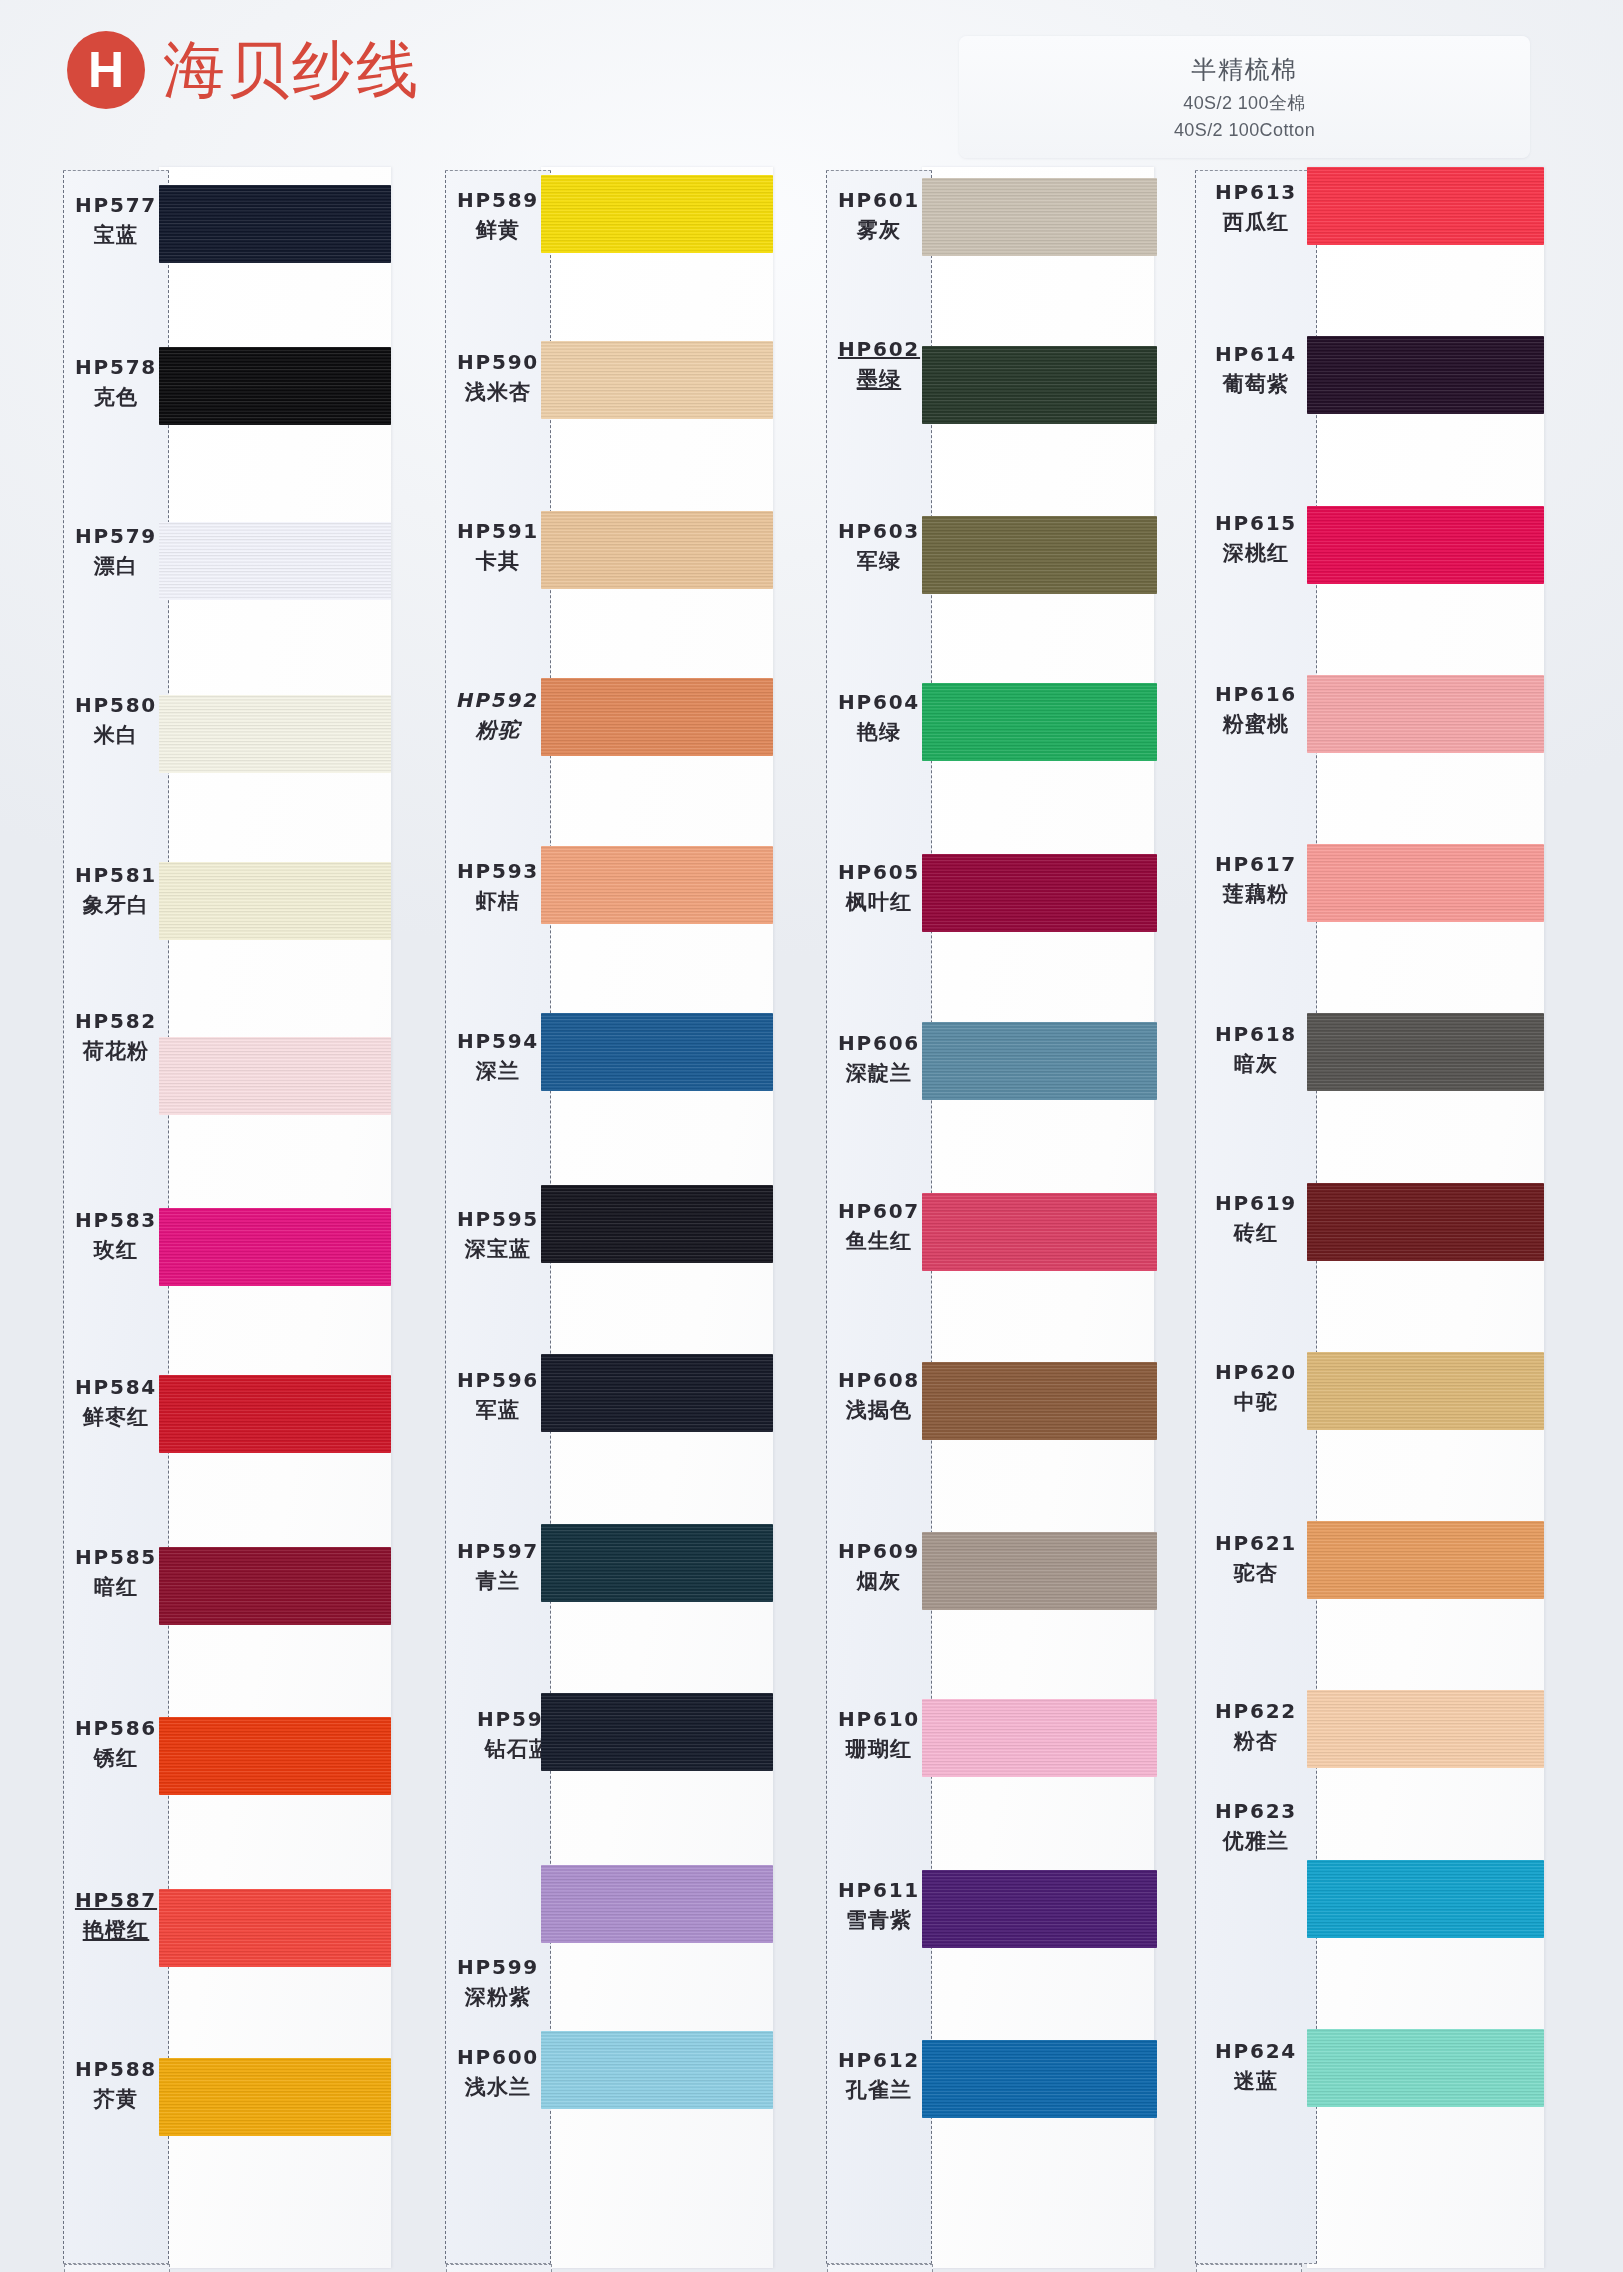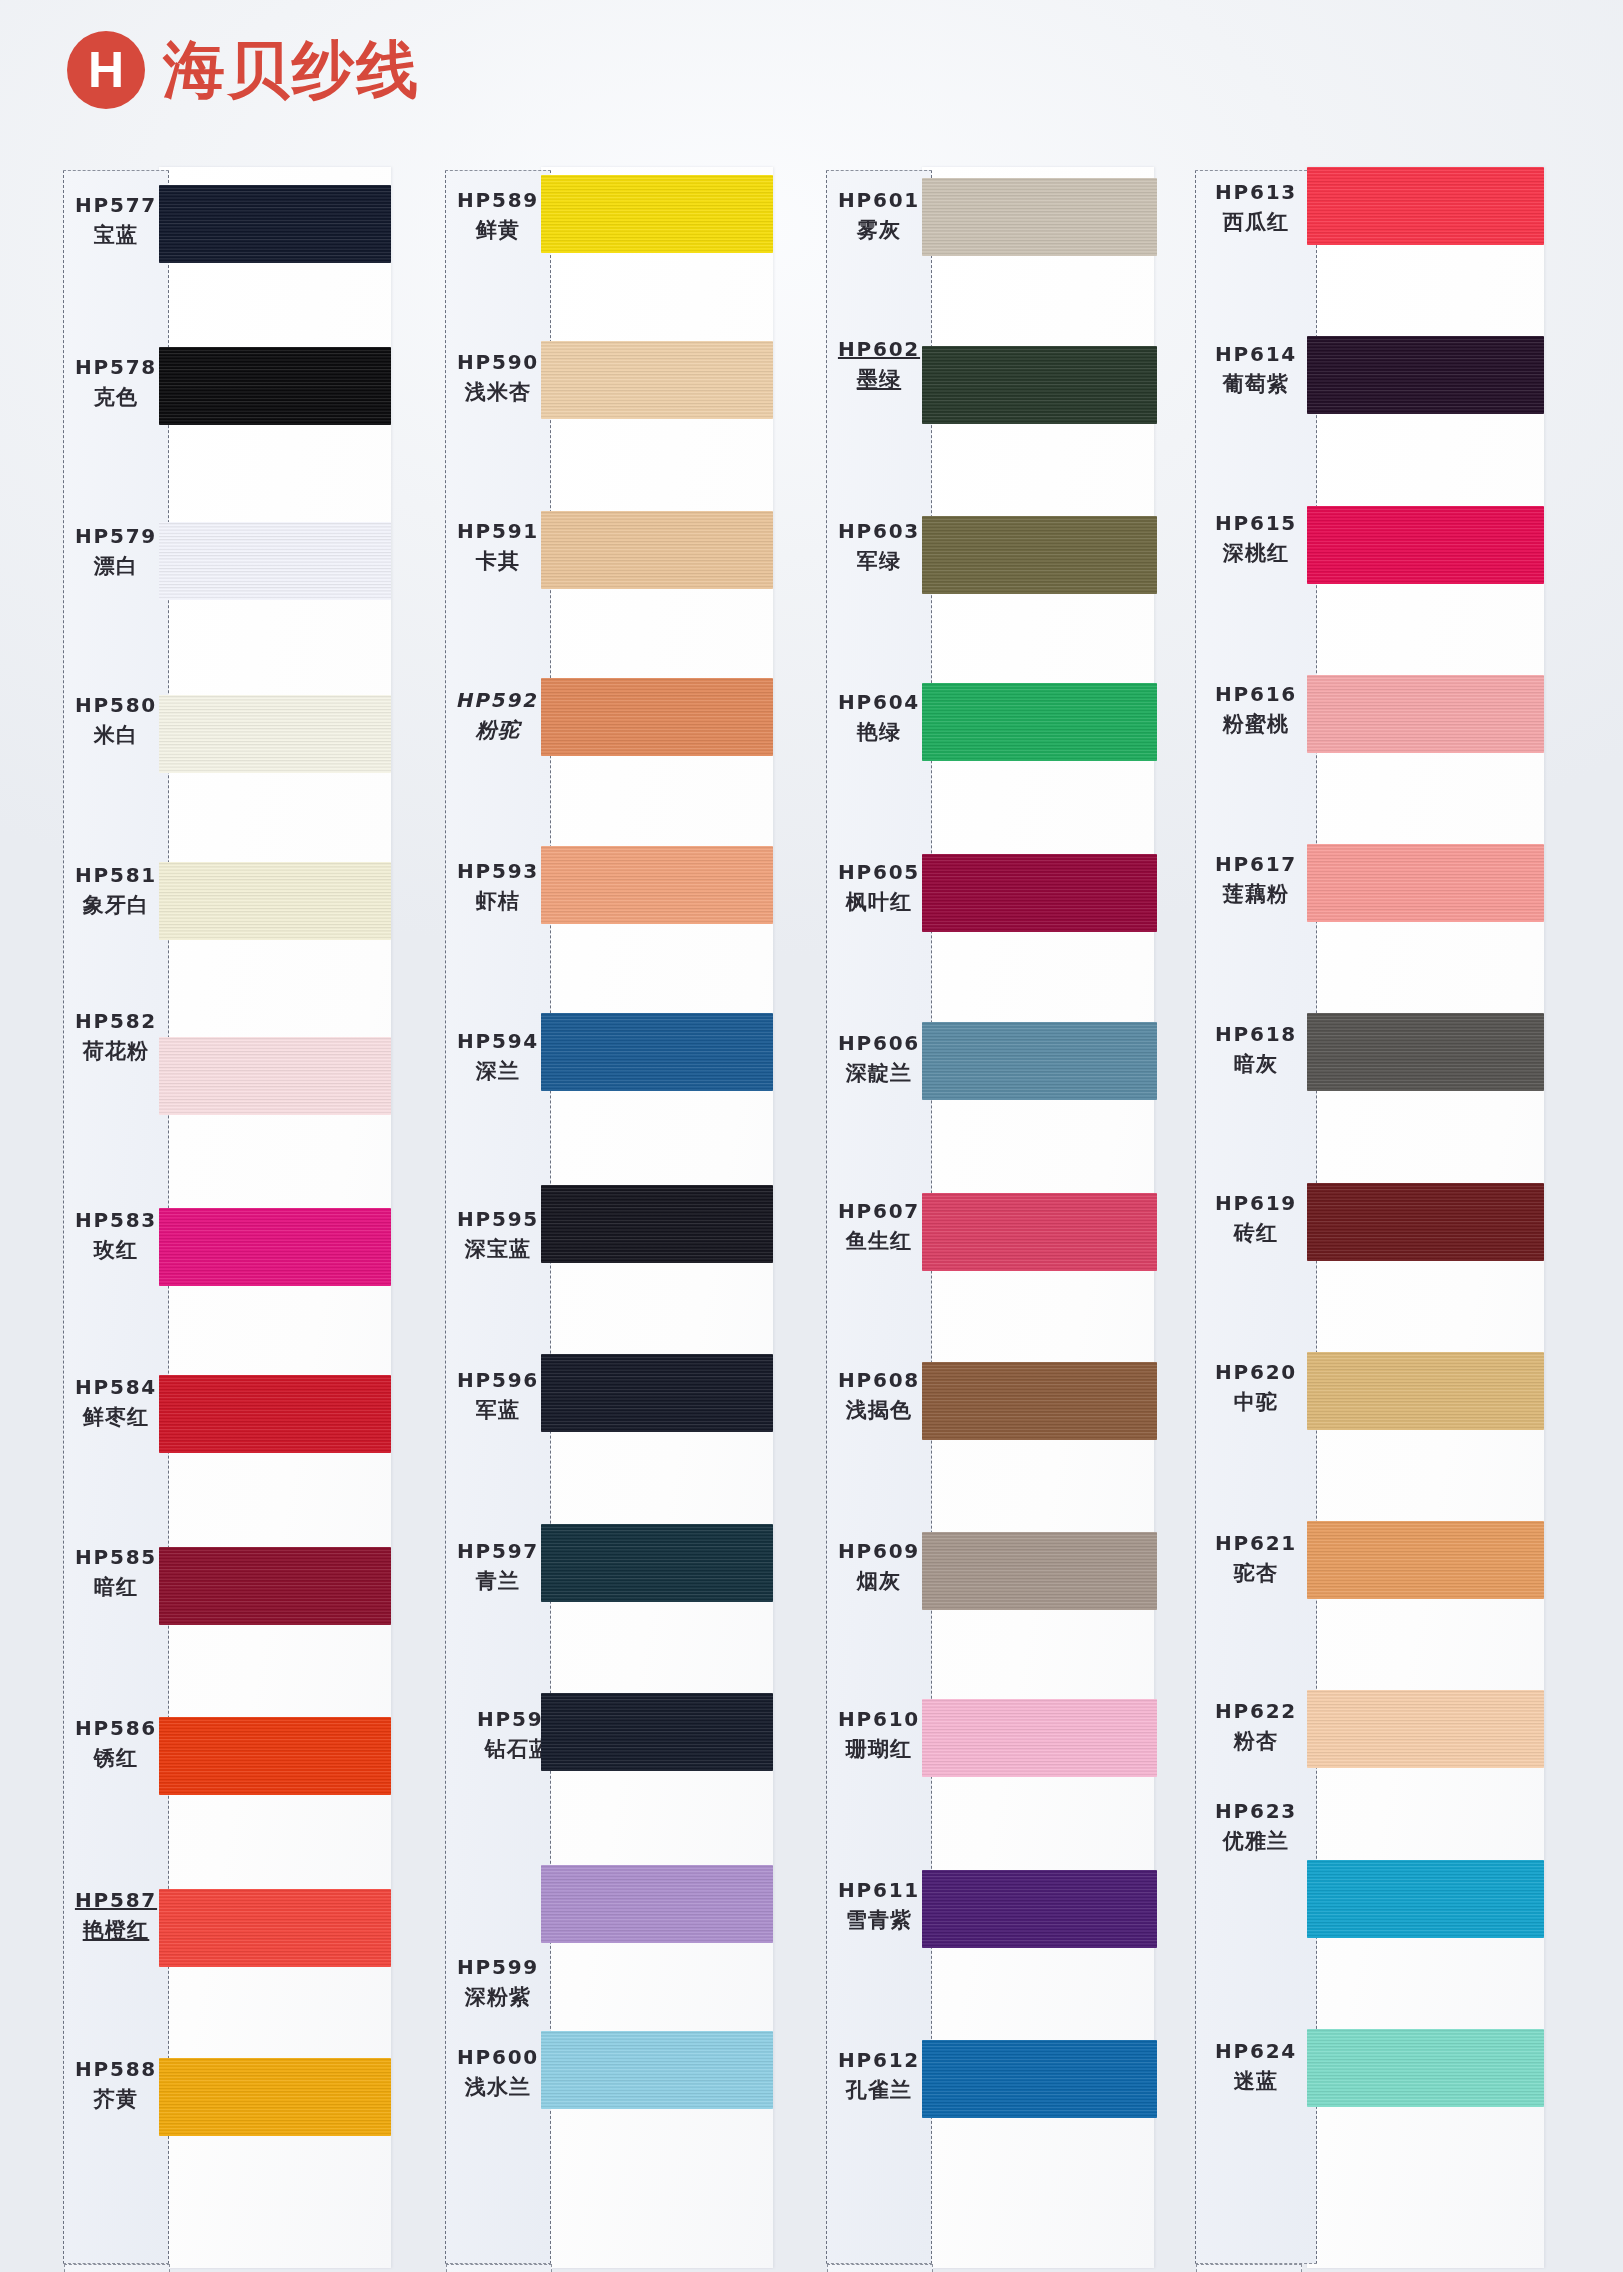--- a/index.html
+++ b/index.html
@@ -29,21 +29,21 @@
     display: flex; align-items: center; gap: 18px;
   }
   #logo-mark {
     width: 78px; height: 78px; border-radius: 50%;
     background: #d6493c;
     display: flex; align-items: center; justify-content: center;
     color: #ffffff; font-size: 50px; font-weight: 700;
     letter-spacing: 0; line-height: 1;
   }
   #logo-text {
-    color: #d6493c; font-size: 62px; font-weight: 700;
+    color: #d6493c; font-size: 62px; font-weight: 400;
     letter-spacing: 2.4px; line-height: 1;
     font-family: "DejaVu Sans", "Liberation Sans", sans-serif;
   }
 
   #spec-box {
     position: absolute; left: 959px; top: 36px;
     width: 571px; height: 122px;
     background: linear-gradient(180deg, #fafbfd 0%, #f3f5f8 100%);
     border-radius: 8px;
     box-shadow: 0 0.8px 2.4px rgba(120,130,150,0.10);
@@ -164,20 +164,25 @@
 
 <div id="page">
 
   <div id="header">
 
     <div id="logo-block">
       <div id="logo-mark">H</div>
       <div id="logo-text">海贝纱线</div>
     </div>
 
+    <div id="spec-box">
+      <div id="spec-title">半精梳棉</div>
+      <div class="spec-sub">40S/2 100全棉</div>
+      <div class="spec-sub">40S/2 100Cotton</div>
+    </div>
 
   </div>
 
   <div id="board">
 
     <div class="column col-0">
       <div class="card"></div>
       <div class="label-strip">
         <div class="strip-foot"></div>
       </div>

